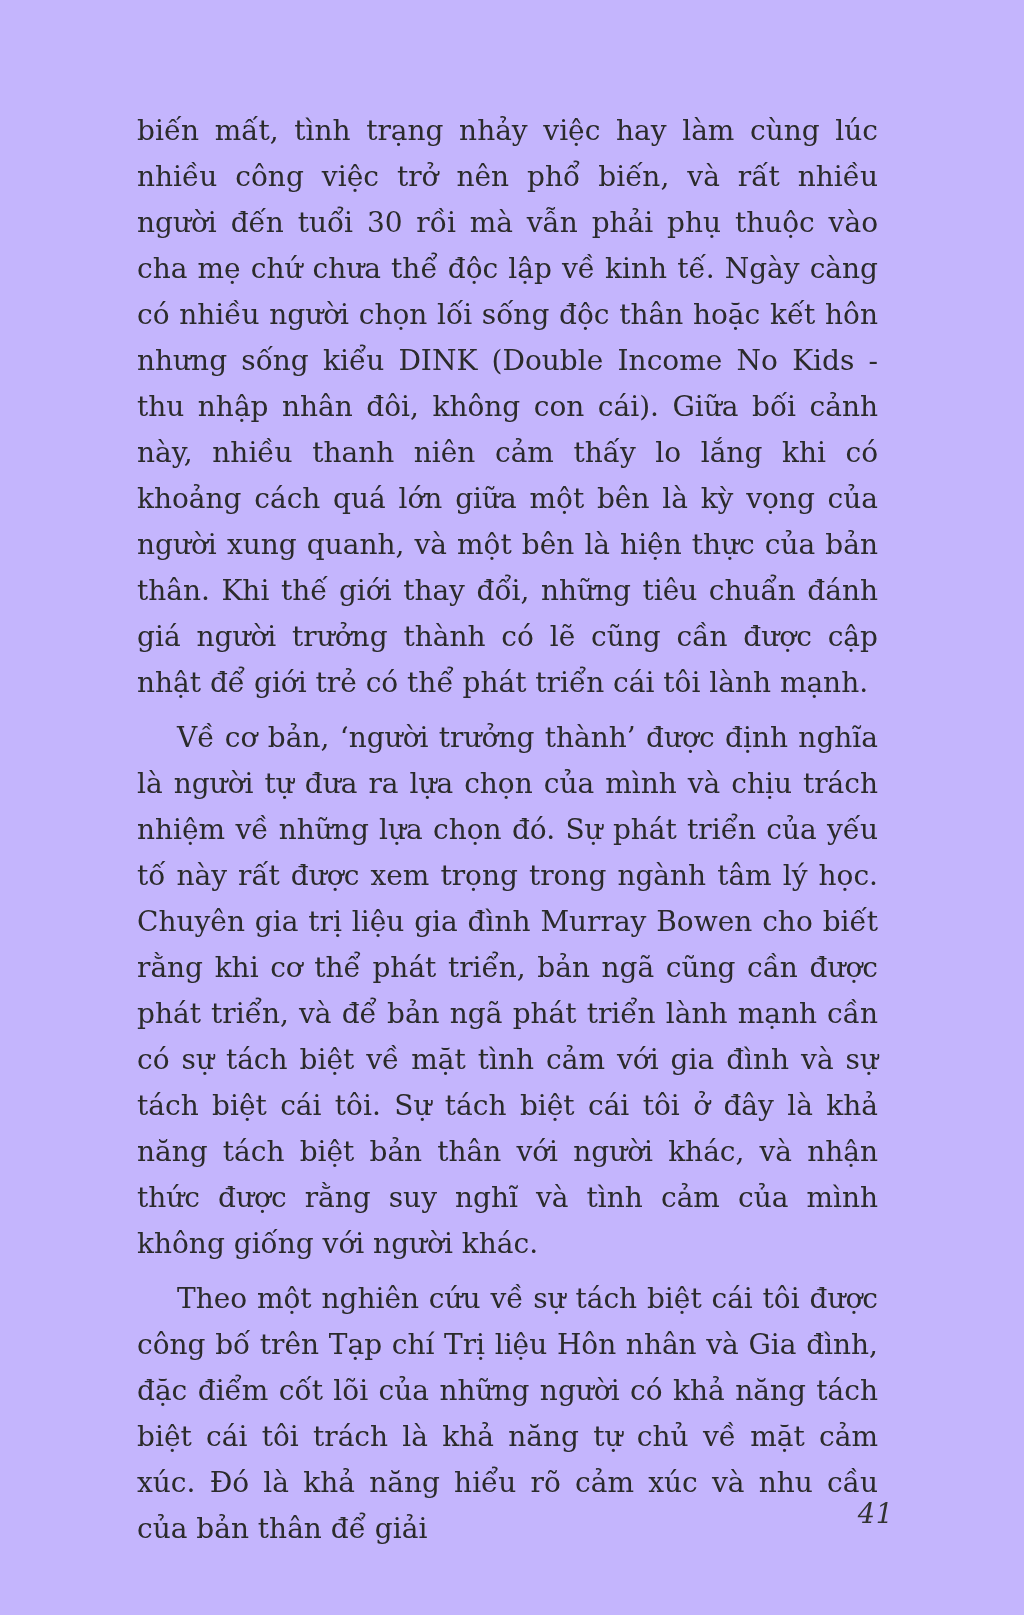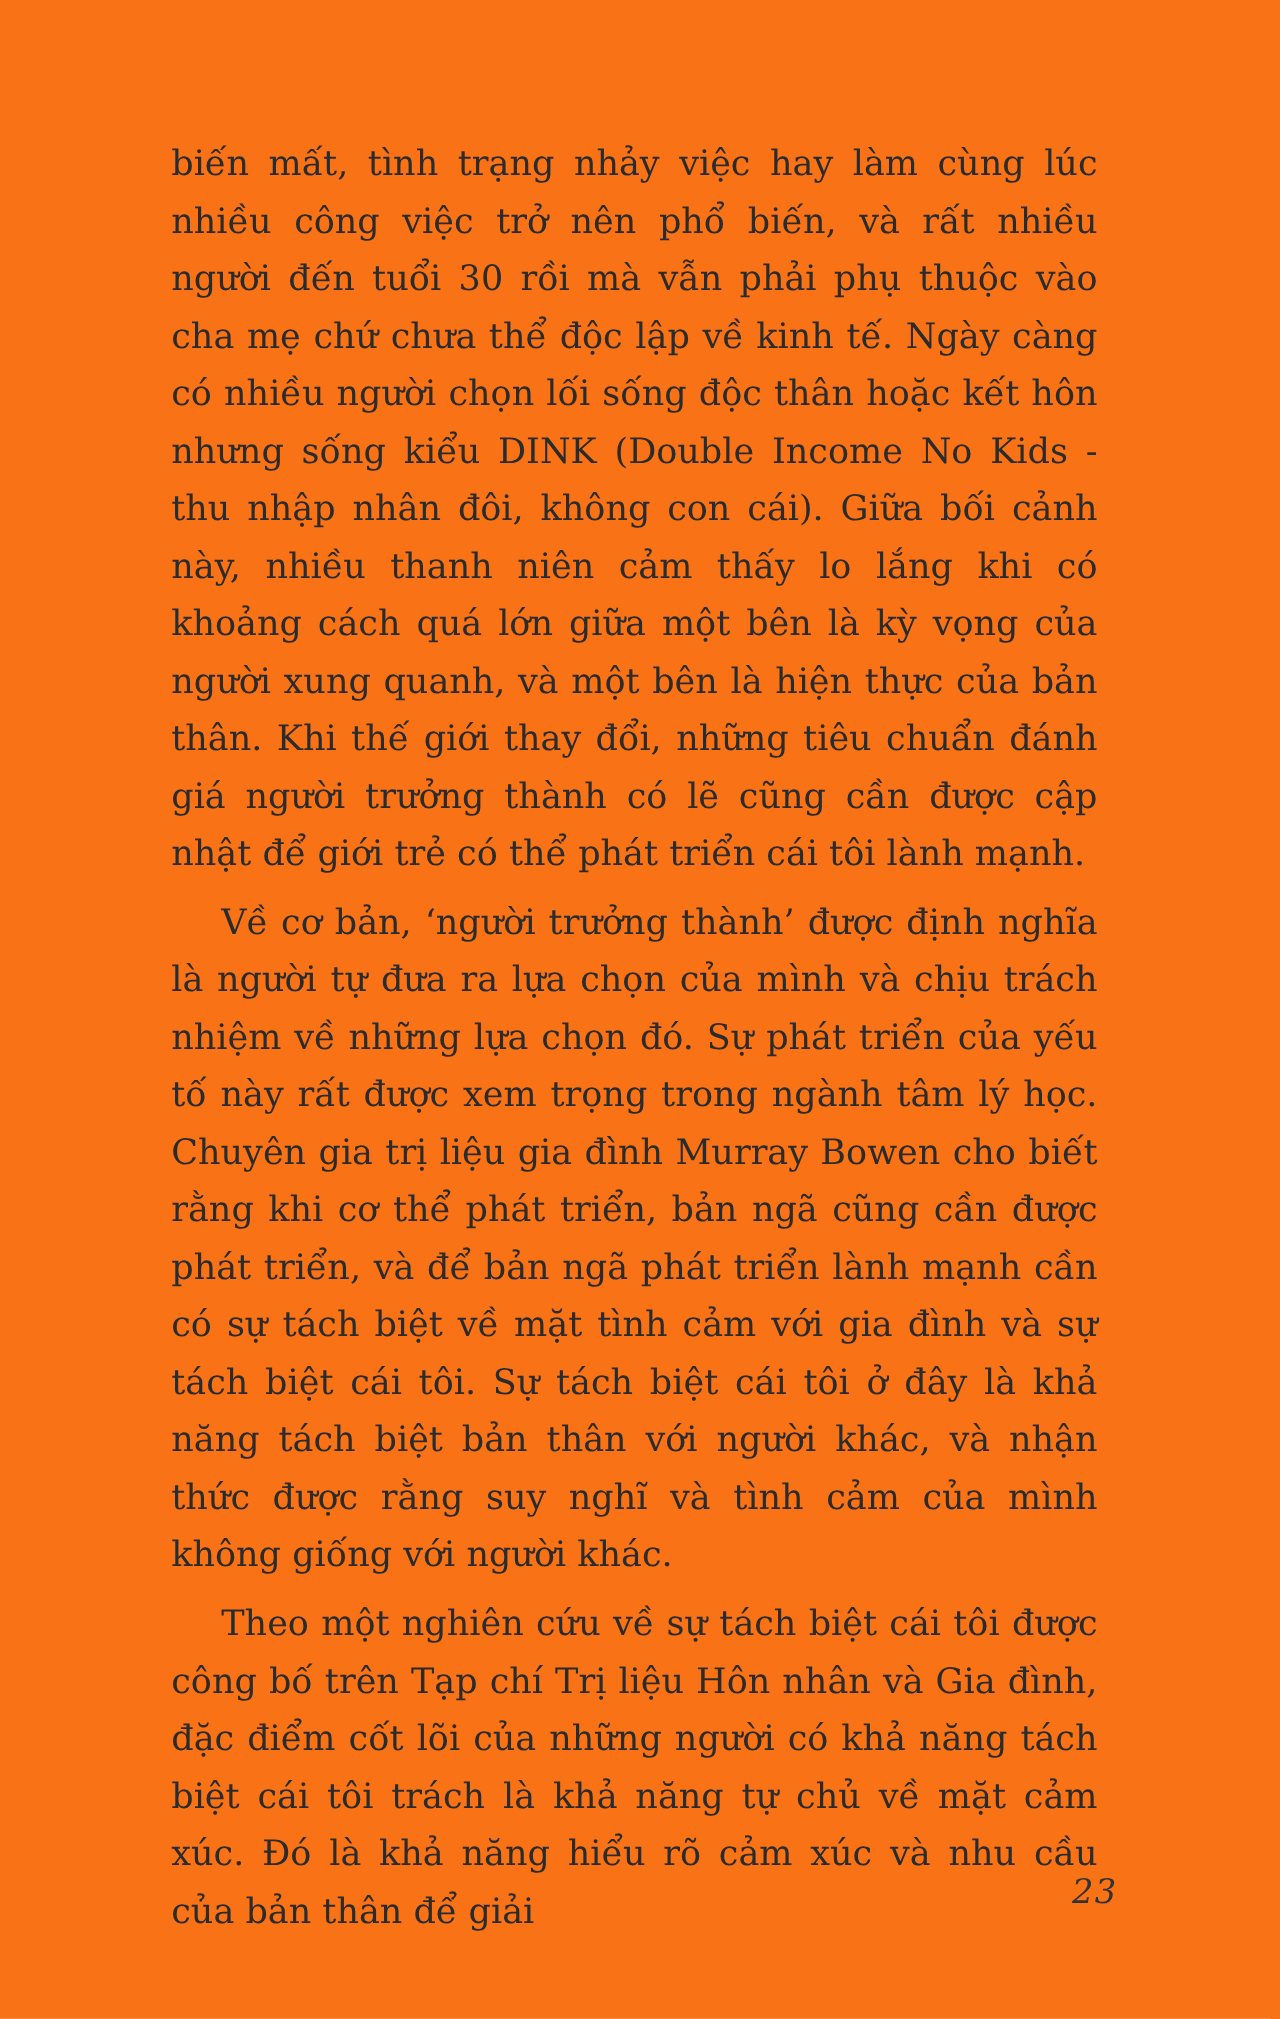--- a/index.html
+++ b/index.html
@@ -13,21 +13,21 @@
     position: relative;
     overflow: hidden;
     font-family: "DejaVu Serif", "Liberation Serif", serif;
   }
   .page {
     position: absolute;
     top: 0;
     left: 0;
     width: 1024px;
     height: 1615px;
-    background: #f97316;
+    background: #c4b5fd;
   }
   .text-block {
     position: absolute;
     top: 108px;
     left: 137px;
     width: 741px;
     color: #2b2b2b;
     font-size: 28px;
     line-height: 46px;
     text-align: justify;
@@ -53,15 +53,15 @@
 <body>
 
 <div class="page">
 
   <div class="text-block">
     <p>biến mất, tình trạng nhảy việc hay làm cùng lúc nhiều công việc trở nên phổ biến, và rất nhiều người đến tuổi 30 rồi mà vẫn phải phụ thuộc vào cha mẹ chứ chưa thể độc lập về kinh tế. Ngày càng có nhiều người chọn lối sống độc thân hoặc kết hôn nhưng sống kiểu DINK (Double Income No Kids - thu nhập nhân đôi, không con cái). Giữa bối cảnh này, nhiều thanh niên cảm thấy lo lắng khi có khoảng cách quá lớn giữa một bên là kỳ vọng của người xung quanh, và một bên là hiện thực của bản thân. Khi thế giới thay đổi, những tiêu chuẩn đánh giá người trưởng thành có lẽ cũng cần được cập nhật để giới trẻ có thể phát triển cái tôi lành mạnh.</p>
     <p class="indented">Về cơ bản, ‘người trưởng thành’ được định nghĩa là người tự đưa ra lựa chọn của mình và chịu trách nhiệm về những lựa chọn đó. Sự phát triển của yếu tố này rất được xem trọng trong ngành tâm lý học. Chuyên gia trị liệu gia đình Murray Bowen cho biết rằng khi cơ thể phát triển, bản ngã cũng cần được phát triển, và để bản ngã phát triển lành mạnh cần có sự tách biệt về mặt tình cảm với gia đình và sự tách biệt cái tôi. Sự tách biệt cái tôi ở đây là khả năng tách biệt bản thân với người khác, và nhận thức được rằng suy nghĩ và tình cảm của mình không giống với người khác.</p>
     <p class="indented">Theo một nghiên cứu về sự tách biệt cái tôi được công bố trên Tạp chí Trị liệu Hôn nhân và Gia đình, đặc điểm cốt lõi của những người có khả năng tách biệt cái tôi trách là khả năng tự chủ về mặt cảm xúc. Đó là khả năng hiểu rõ cảm xúc và nhu cầu của bản thân để giải</p>
   </div>
 
-  <div class="page-number">23</div>
+  <div class="page-number">41</div>
 
 </div>
 
 </body></html>

